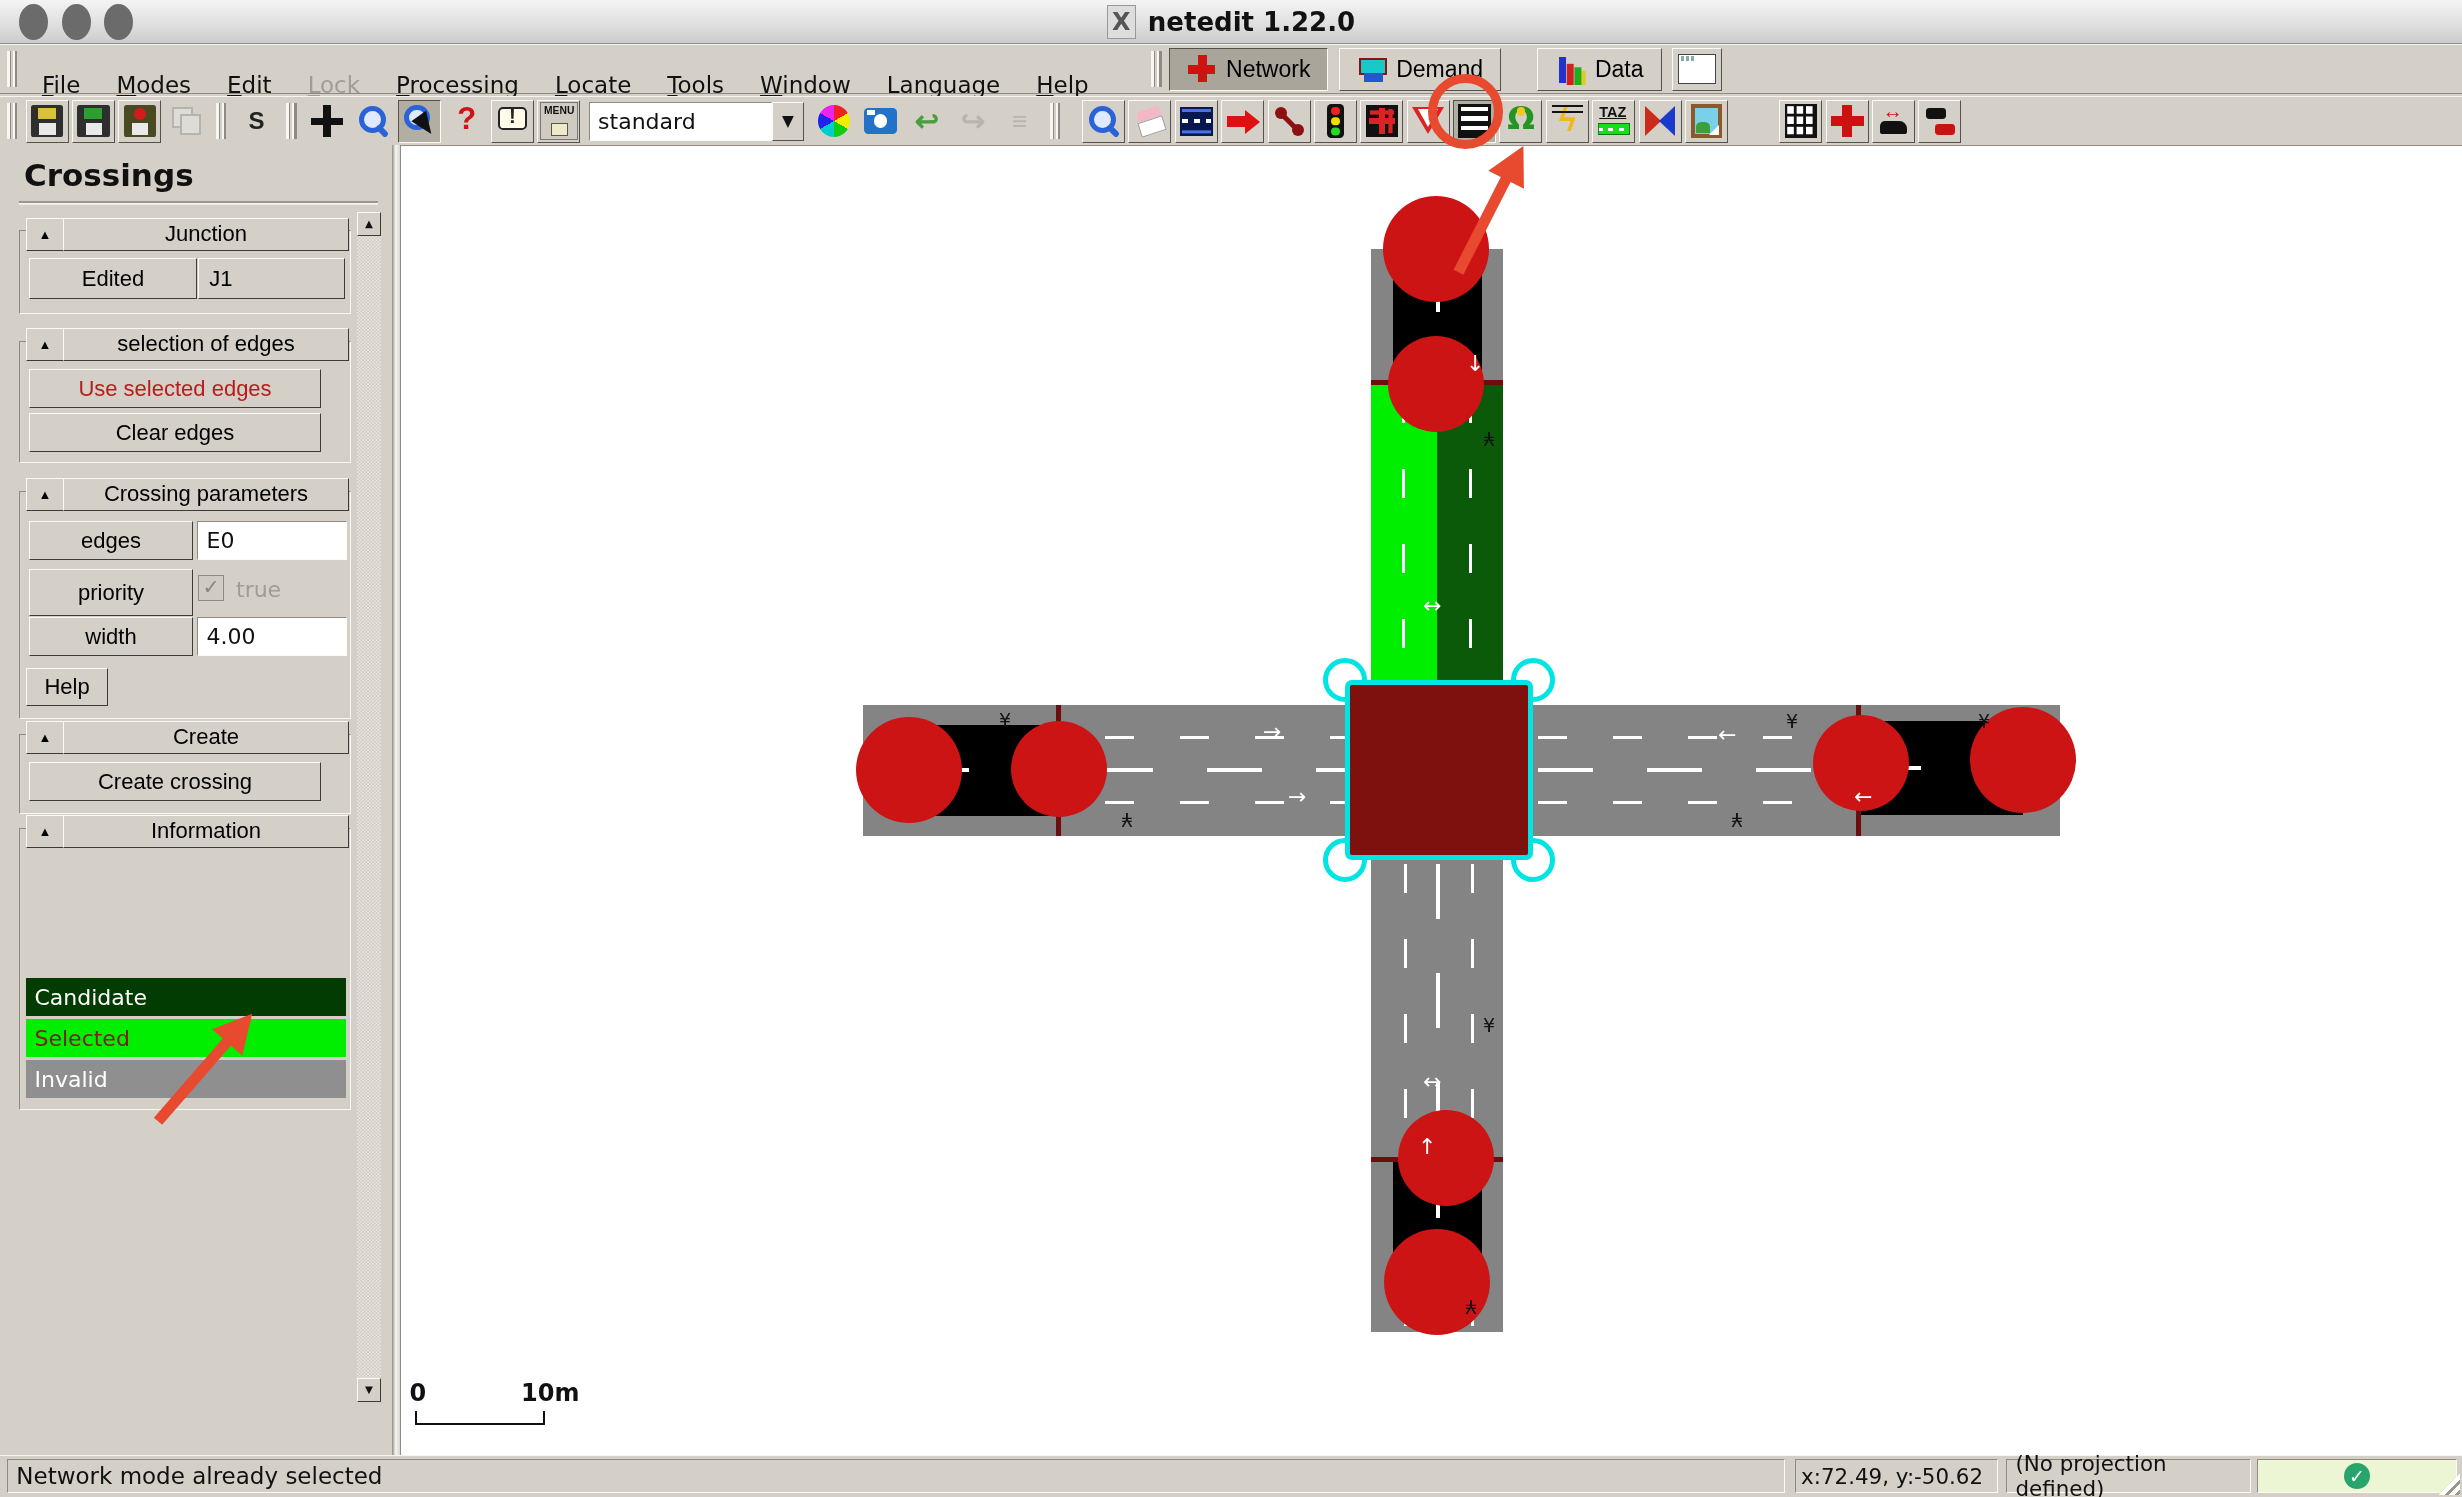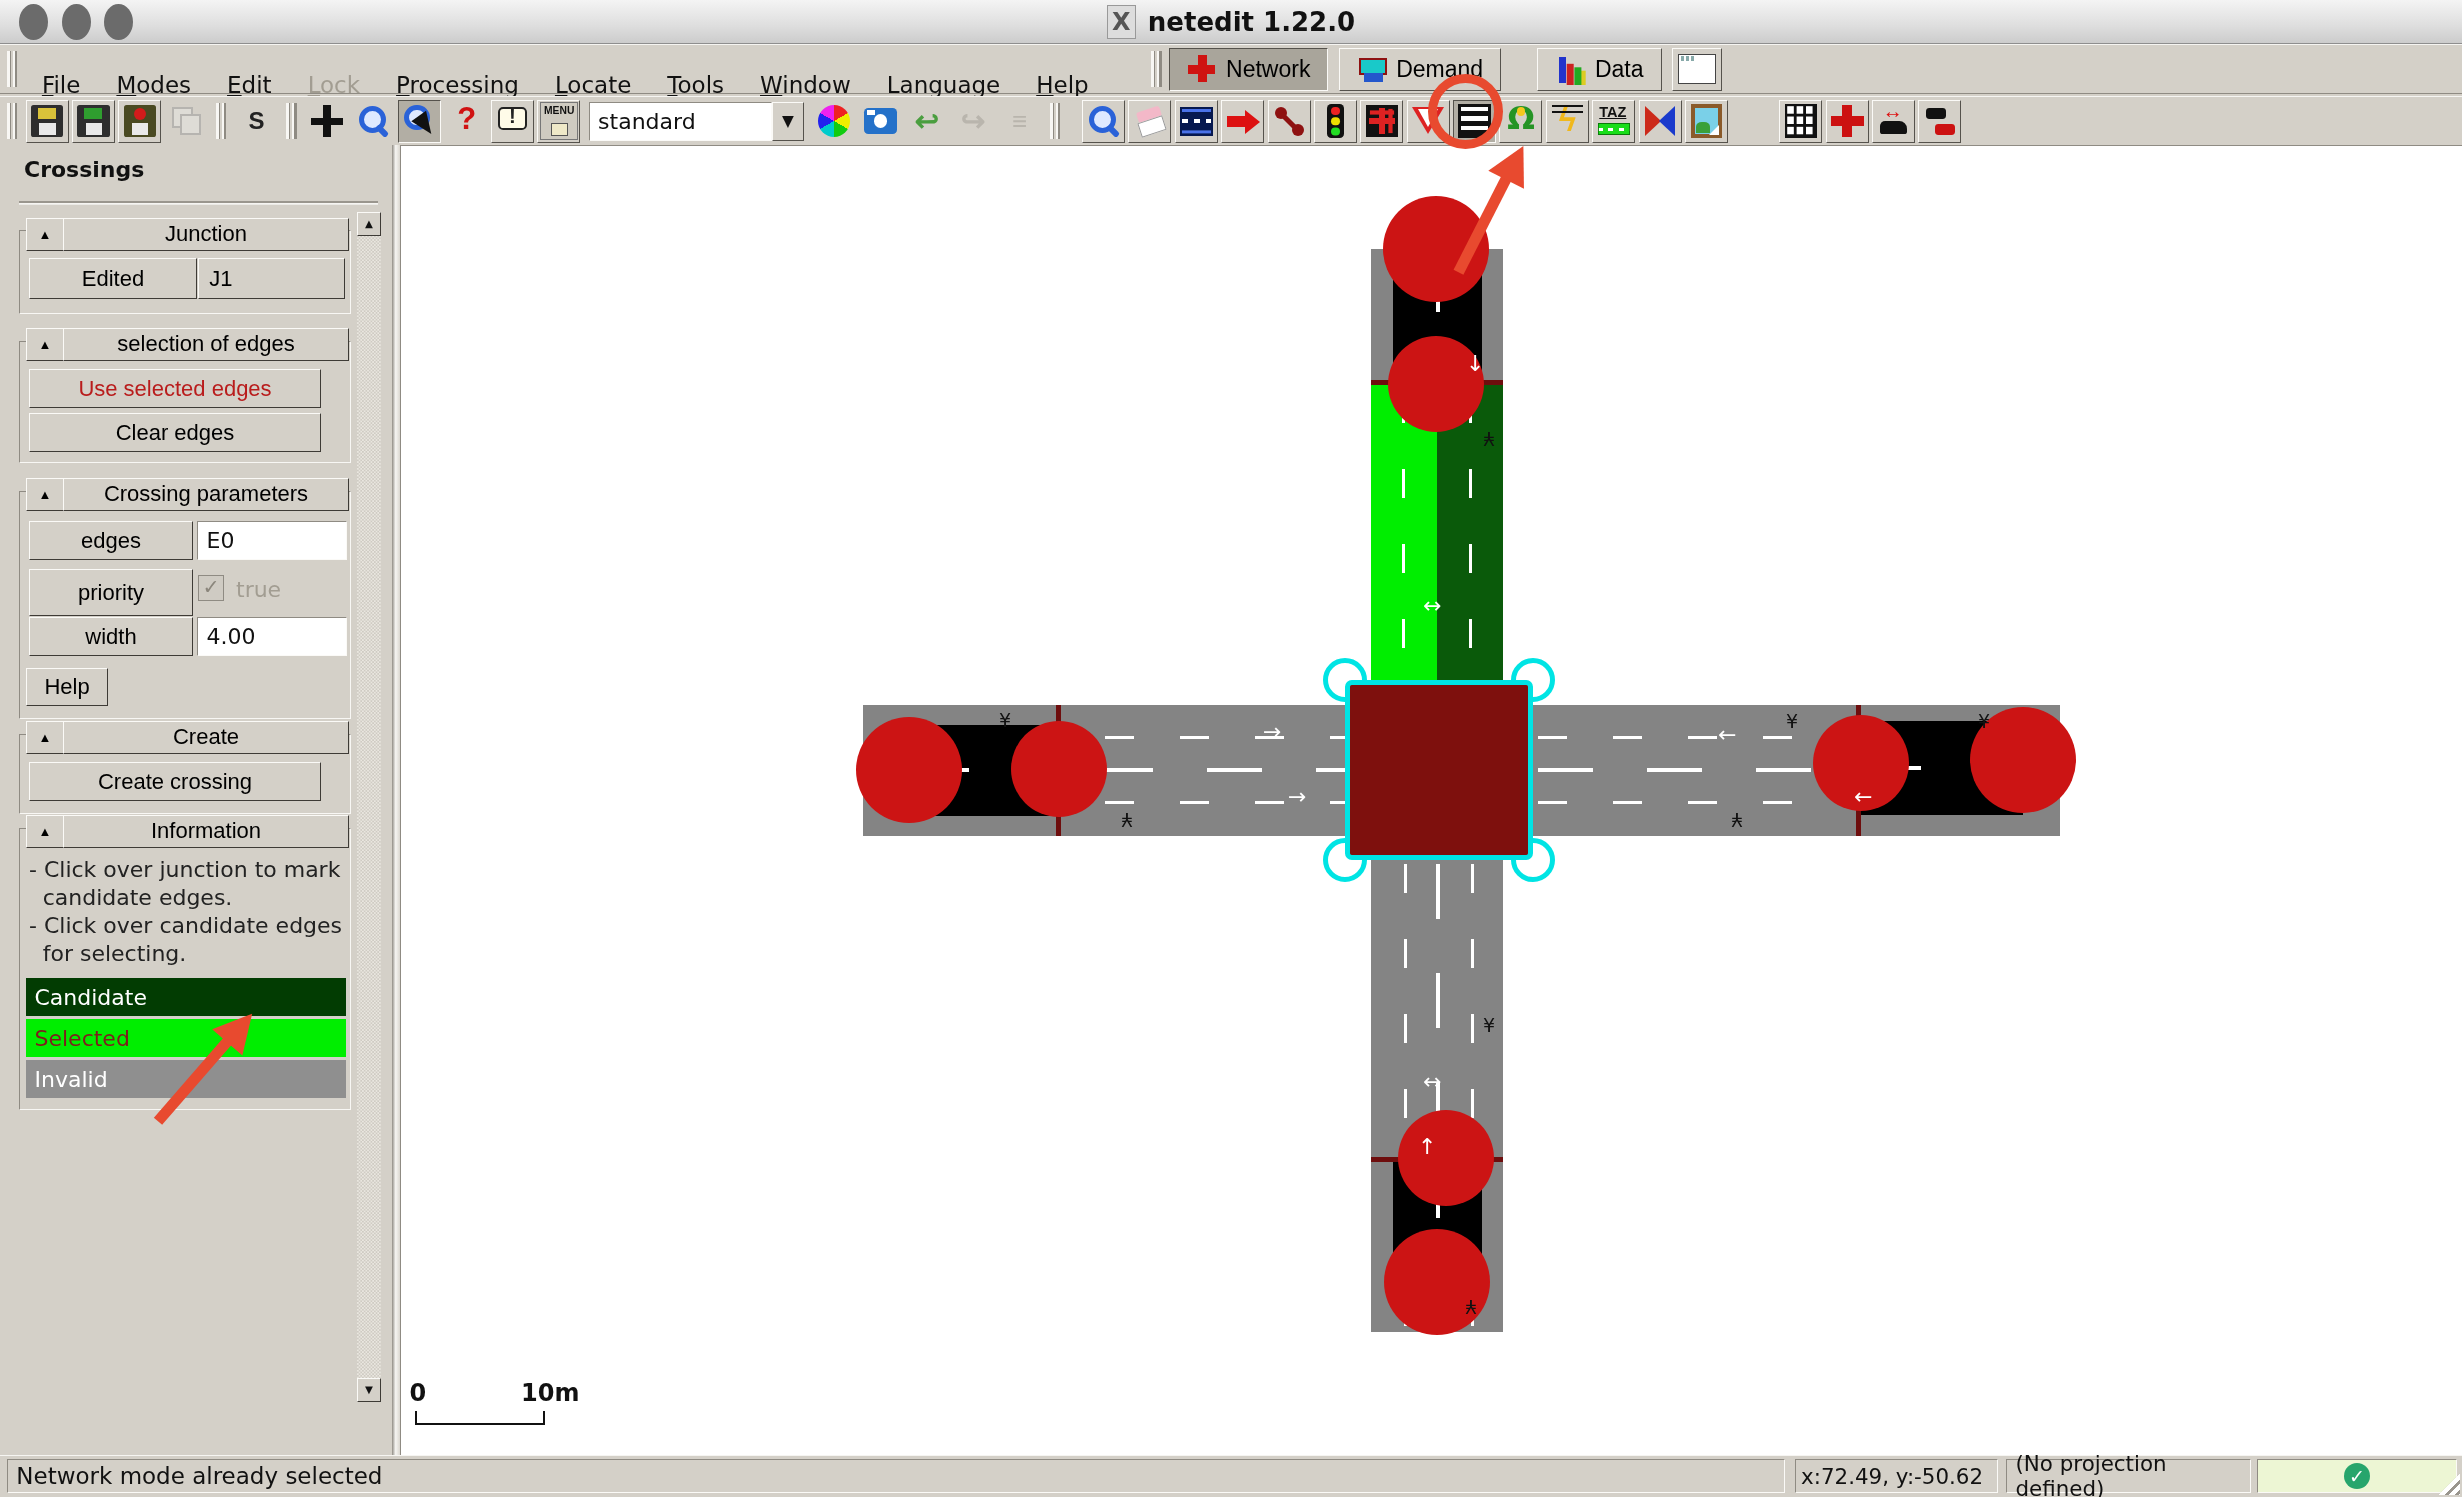--- a/index.html
+++ b/index.html
@@ -141,21 +141,21 @@
   
   .annot-circle{position:absolute;left:-26px;top:-26.5px;width:75px;height:75px;border:9.4px solid #e84a2f;
      border-radius:50%;z-index:70;pointer-events:none}
   .arrow{position:absolute;width:11px;background:#e84a2f;transform-origin:top center;z-index:70;pointer-events:none}
   .arrow::before{content:"";position:absolute;top:-34px;left:-14.5px;width:0;height:0;
      border-left:20.5px solid transparent;border-right:20.5px solid transparent;border-bottom:38px solid #e84a2f}
   .a-toolbar{left:48px;top:75px;height:108px;transform:rotate(27deg)}
 
   
   .sidebar{position:absolute;left:0;top:145px;width:392px;height:1310px;background:#d4d0c8}
-  .sb-title{position:absolute;left:24px;top:12px;font-size:22px;font-weight:bold}
+  .sb-title{position:absolute;left:24px;top:12px;font-size:31px;font-weight:bold}
   .sb-hr{position:absolute;left:19px;right:13.7px;top:56px;height:1.7px;background:#9a968e;box-shadow:0 1.7px 0 #f6f5f2}
   .gframe{position:absolute;border:1.7px solid;border-color:#8f8b83 #f8f7f4 #f8f7f4 #8f8b83}
   .sbtn{position:absolute;background:#d4d0c8;border:1.7px solid;border-color:#fbfaf7 #3e3b36 #3e3b36 #fbfaf7;
      font-size:22px;display:flex;align-items:center;justify-content:center}
   .sbtn.left{justify-content:flex-start;padding-left:10.3px}
   .sbtn.disabled{color:#b91c1c}
   .collapse{width:38px;height:32.5px;font-size:13px}
   .ghead{height:32.5px}
   .field{position:absolute;background:#fff;border:1.7px solid;border-color:#8f8b83 #fbfaf7 #fbfaf7 #8f8b83;
      font-size:22px;display:flex;align-items:center;padding-left:8.5px}
@@ -410,24 +410,20 @@
     <button class="sbtn" style="left:26px;top:523px;width:82px;height:38px">Help</button>
 
     <div class="gframe" style="left:19px;top:589px;width:332px;height:80px"></div>
     <button class="sbtn collapse" style="left:26px;top:576px">▲</button>
     <button class="sbtn ghead" style="left:63px;top:576px;width:286px">Create</button>
     <button class="sbtn" style="left:29px;top:617px;width:292px;height:39px">Create crossing</button>
 
     <div class="gframe" style="left:19px;top:683px;width:332px;height:282px"></div>
     <button class="sbtn collapse" style="left:26px;top:670px">▲</button>
     <button class="sbtn ghead" style="left:63px;top:670px;width:286px">Information</button>
-    <div class="info-text">
-      <p>- Click over junction to mark candidate edges.</p>
-      <p>- Click over candidate edges for selecting.</p>
-    </div>
     <div class="legend lg-candidate">Candidate</div>
     <div class="legend lg-selected">Selected</div>
     <div class="legend lg-invalid">Invalid</div>
     <span class="arrow a-sidebar"></span>
 
     <div class="sb-scroll">
       <div class="sc-btn sc-up">▲</div>
       <div class="sc-btn sc-down">▼</div>
     </div>
   </div>

